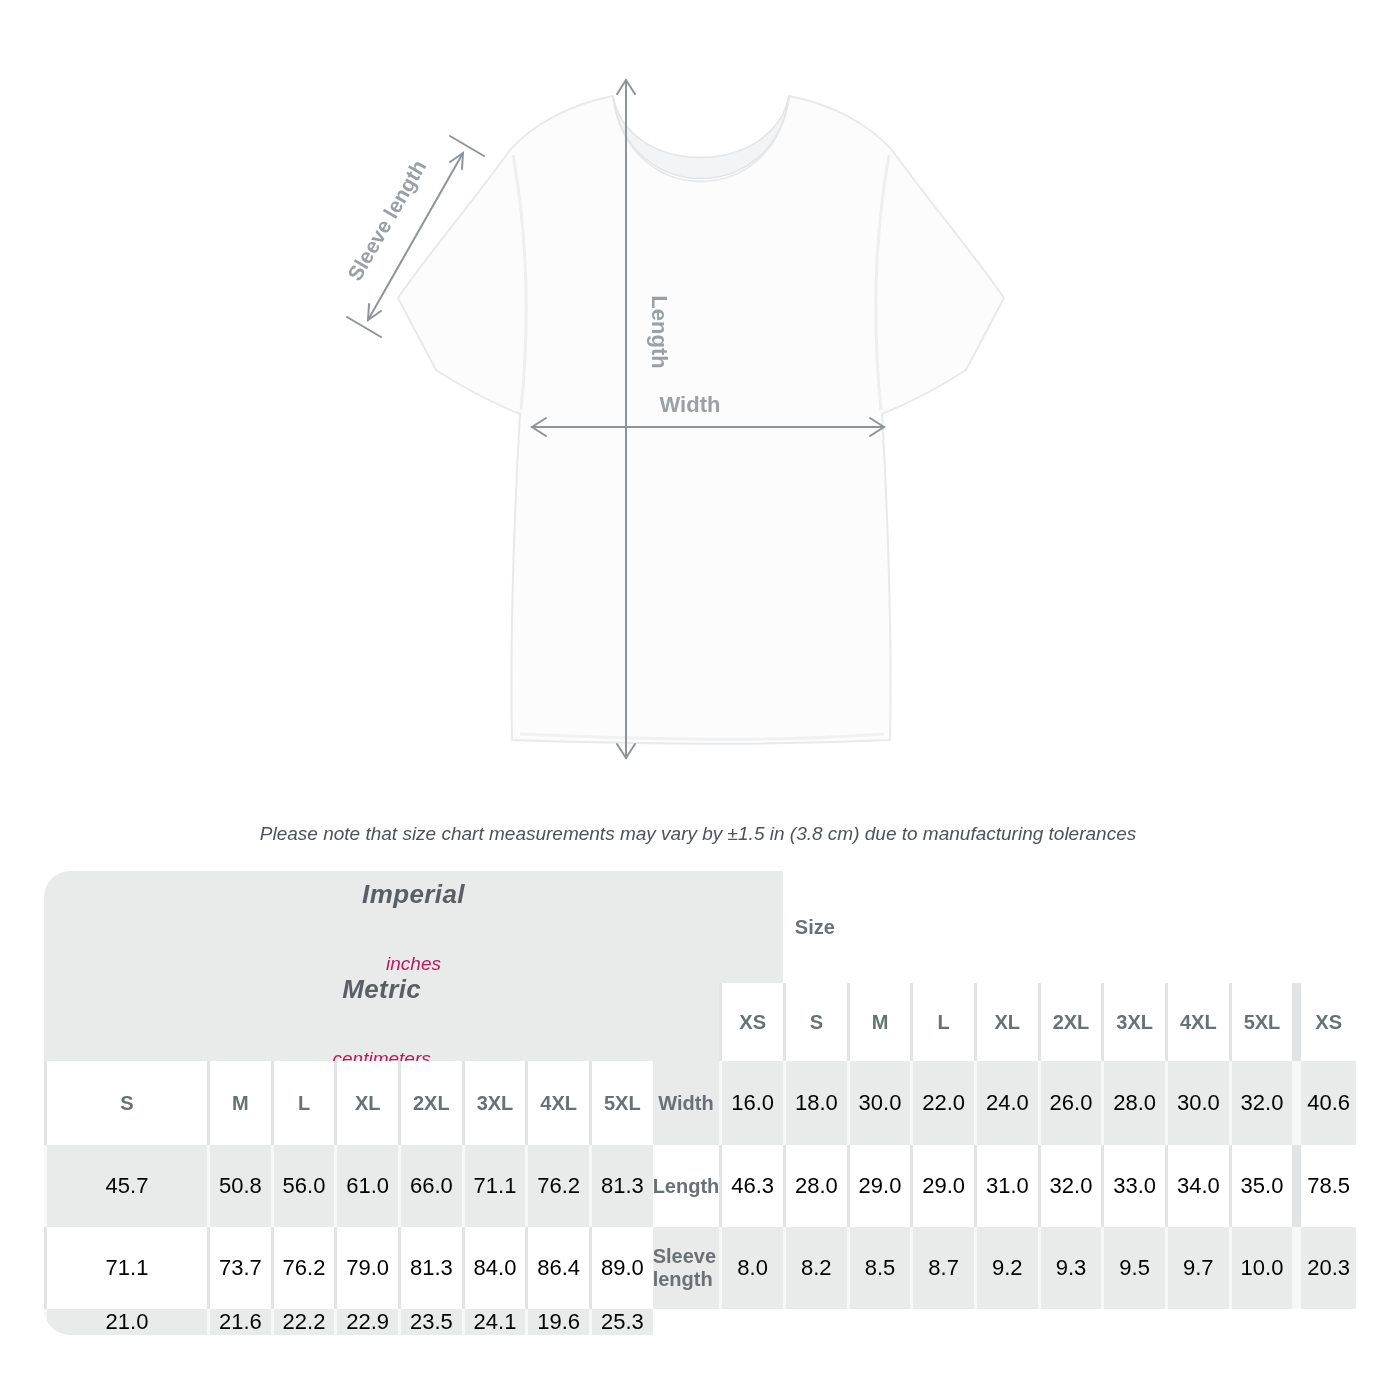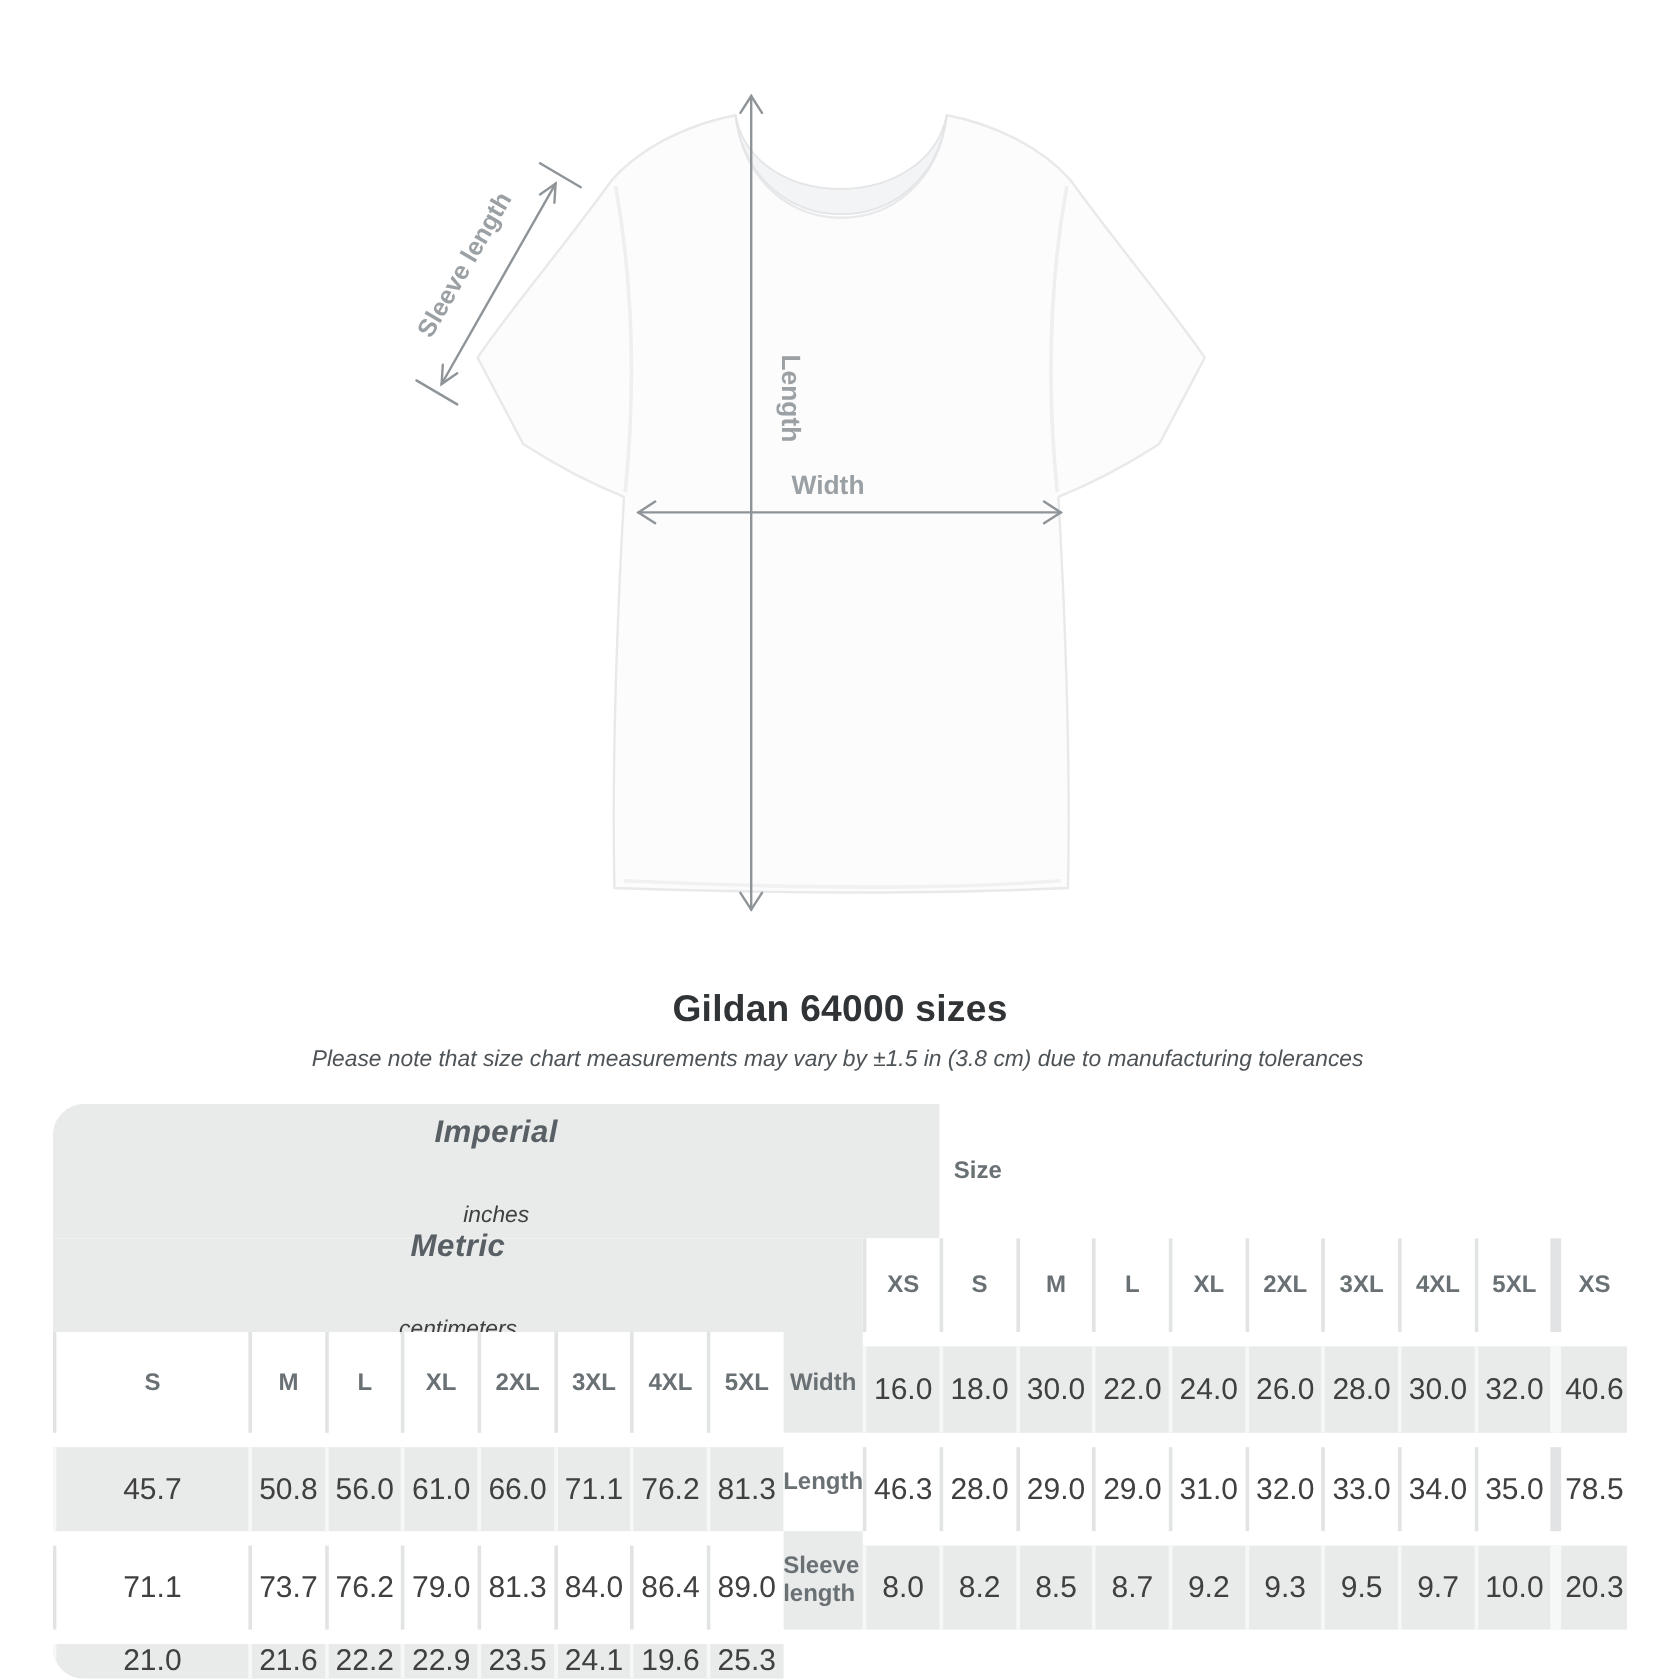--- a/index.html
+++ b/index.html
@@ -32,23 +32,23 @@
     grid-template-rows:112px 78px 84px 82px 82px;
     width:1312px;
   }
   .cell{display:flex;align-items:center;justify-content:center;}
   .bg-gray{background:#e9eaea;}
   .bg-white{background:#ffffff;}
   .span10{grid-column:span 10;}
   .span9{grid-column:span 9;}
   .head-group{flex-direction:column;gap:20px;}
   .unit-name{font-size:26px;font-weight:bold;font-style:italic;color:#596065;letter-spacing:.4px;}
-  .unit-sub{font-size:19px;font-style:italic;color:#404040;margin-top:23px;}
+  .unit-sub{font-size:19px;font-style:italic;color:#be185d;margin-top:23px;}
   .label-cell,.size-col{font-size:20px;font-weight:bold;color:#6a7175;}
-  .value-cell{font-size:25px;color:#404040;margin-top:12px;}
+  .value-cell{font-size:22px;color:#000000;}
   .data-cell.bg-white{border-left:3px solid #e2e3e4;text-align:center;}
   .data-cell.bg-gray{border-left:3px solid #f6f7f7;}
   .data-cell.metric-start{border-left-width:9px;}
 </style>
 </head>
 <body>
 
 <div class="page">
 
   <div class="shirt-area">
@@ -95,21 +95,20 @@
       </g>
       <g fill="#9aa0a4" font-family="Liberation Sans, sans-serif" font-weight="bold" text-anchor="middle">
         <text font-size="21" transform="translate(393,224) rotate(-60)">Sleeve length</text>
         <text font-size="22" transform="translate(652,332) rotate(90)">Length</text>
         <text font-size="22" x="690" y="412">Width</text>
       </g>
     </svg>
   </div>
 
   <div class="title-block">
-    <h1 class="main-title">Gildan 64000 sizes</h1>
     <p class="sub-note">Please note that size chart measurements may vary by ±1.5 in (3.8 cm) due to manufacturing tolerances</p>
   </div>
 
   <div class="table-wrap">
     <div class="grid" id="size-grid">
       <div class="cell head-group span10 bg-gray">
         <div class="unit-name">Imperial</div>
         <div class="unit-sub">inches</div>
       </div>
       <div class="cell label-cell bg-white">Size</div>

